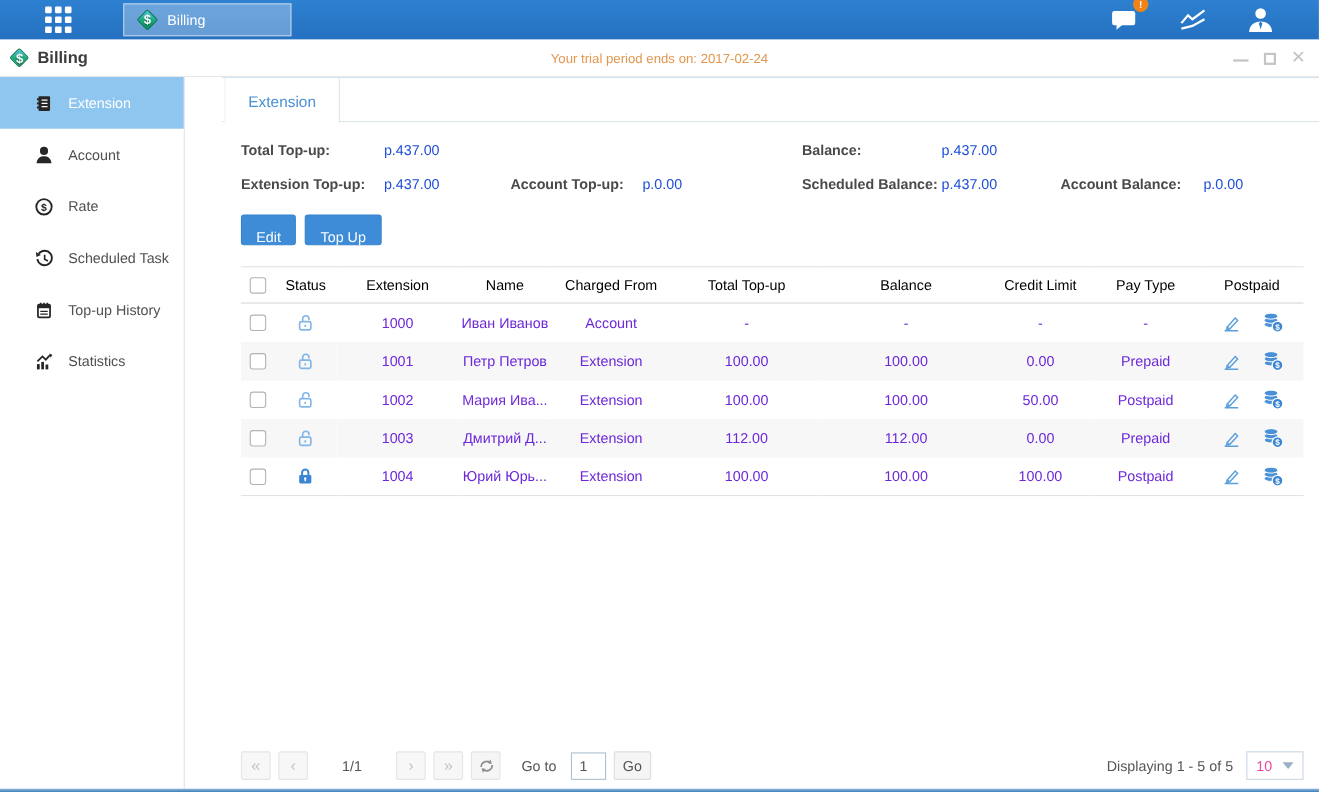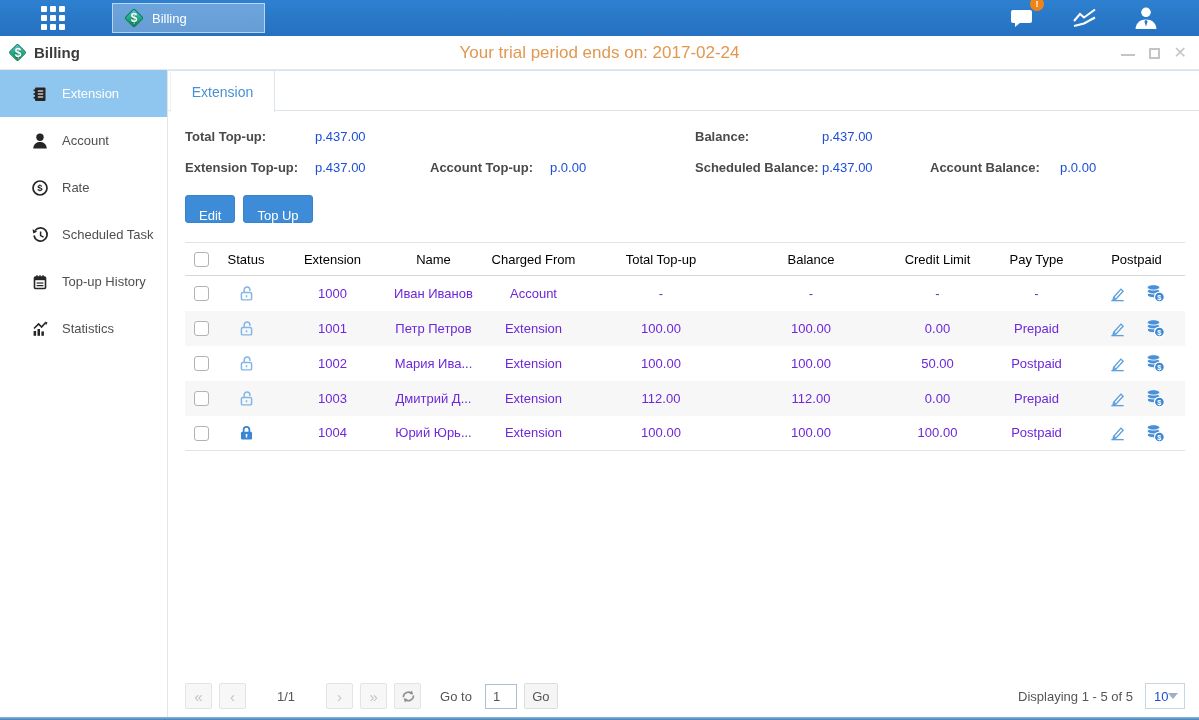--- a/index.html
+++ b/index.html
@@ -33,30 +33,30 @@
     display:flex; align-items:center; justify-content:center; }
 
   
   .titlebar { height:34px; background:#fff; border-bottom:1px solid #e8e8e8;
     display:flex; align-items:center; position:relative; }
   .title-left { display:flex; align-items:center; gap:6px; margin-left:8px; }
   .title-left .diamond { width:20px; height:20px; }
   .title-left .diamond .dsq { left:3px; top:3px; width:13px; height:13px; }
   .app-title { font-size:15px; font-weight:bold; color:#3c3c3c; }
   .trial { position:absolute; left:0; right:0; text-align:center; color:#e2974f;
-    font-size:17px; pointer-events:none; }
+    font-size:12px; pointer-events:none; }
   .win-controls { position:absolute; right:12px; top:0; height:34px; display:flex;
     align-items:center; gap:14px; color:#bdbdbd; }
   .win-controls .wc { cursor:pointer; display:flex; align-items:center; justify-content:center; }
   .wc-min { width:14px; border-top:2px solid #c4c4c4; margin-top:4px; }
   .wc-max { width:11px; height:11px; border:2px solid #c4c4c4; }
   .wc-close { font-size:16px; line-height:1; color:#c4c4c4; }
 
   
-  .content { display:flex; height:647px; }
+  .content { display:flex; height:647px;gap:34px; }
   .sidebar { width:168px; border-right:1px solid #e4e4e4; background:#fff; flex:0 0 auto; }
   .side-item { height:47px; display:flex; align-items:center; gap:13px;
     padding-left:31px; cursor:pointer; color:#4f4f4f; font-size:13px; }
   .side-item svg { flex:0 0 auto; }
   .side-item.active { background:#8ec6ef; color:#fff; }
 
   .main { flex:1; position:relative; }
 
   
   .tabstrip { height:41px; border-top:1px solid #d3e4f3; position:relative; }
@@ -106,23 +106,23 @@
     font-size:15px; color:#c3c3c3; cursor:default; }
   .pg-btn.enabled { color:#8f8f8f; cursor:pointer; background:#f5f5f5; }
   .page-ind { margin:0 24px; color:#555; }
   .goto-label { margin:0 6px 0 12px; color:#555; }
   .goto-input { width:32px; height:25px; border:1px solid #abc0d2; text-align:left;
     padding-left:7px; font-size:13px; color:#555; font-family:"Liberation Sans",sans-serif; }
   .go-btn { width:34px; height:26px; background:#f5f5f5; border:1px solid #ddd;
     border-radius:2px; color:#555; font-size:13px; cursor:pointer;
     font-family:"Liberation Sans",sans-serif; }
   .pag-right { display:flex; align-items:center; gap:12px; color:#555; }
-  .page-size { width:40px; height:26px; border:1px solid #c9d6e2; background:#fff;
+  .page-size { width:52px; height:26px; border:1px solid #c9d6e2; background:#fff;
     display:flex; align-items:center; justify-content:space-between; padding:0 8px;
-    cursor:pointer; color:#1d4ed8; }
+    cursor:pointer; color:#ec4899; }
   .caret-down { width:0; height:0; border-left:5px solid transparent;
     border-right:5px solid transparent; border-top:6px solid #9ab0c6; }
 
   .bottom-strip { position:absolute; left:0; right:0; bottom:0; height:3px;
     background:linear-gradient(#8fb9dd,#3e7fb8); }
 </style>
 </head>
 <body>
 
 <div class="app">

